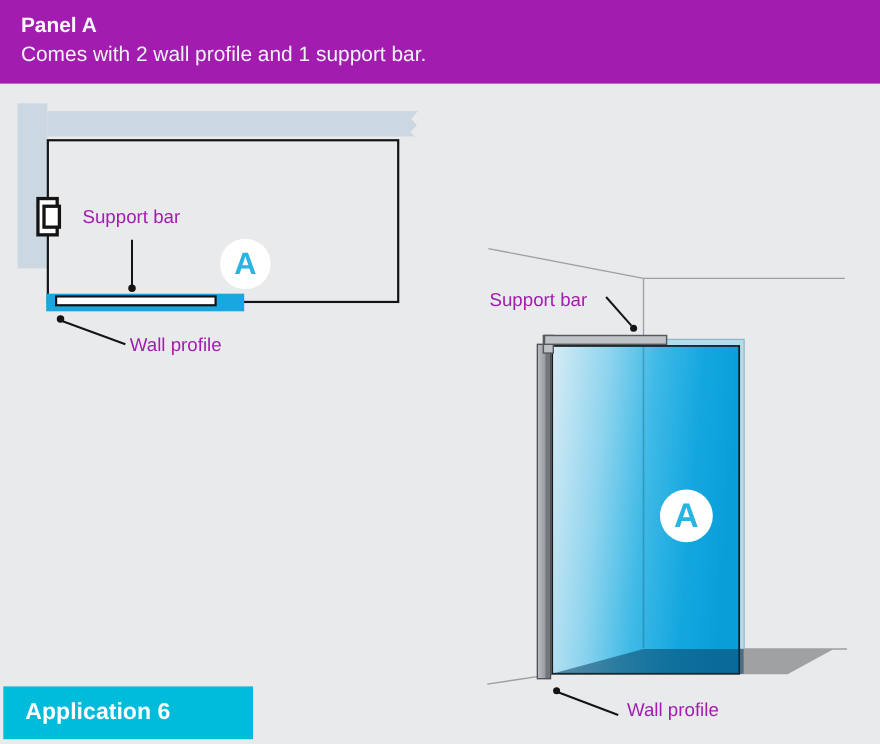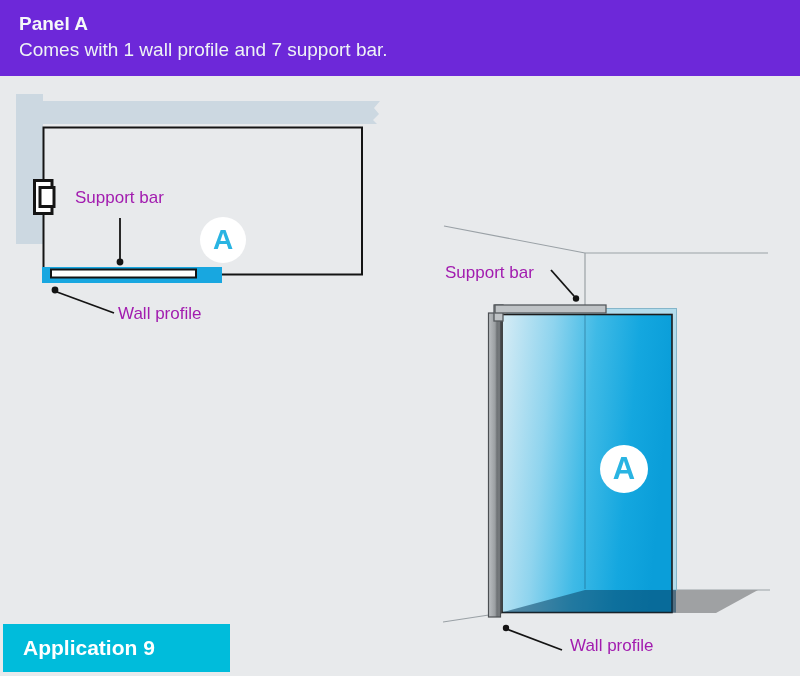--- a/index.html
+++ b/index.html
@@ -1,40 +1,40 @@
 <!DOCTYPE html>
 <html><head>
 <meta charset="utf-8">
 <style>
   html,body{margin:0;padding:0;}
   body{width:800px;height:676px;overflow:hidden;background:#e8eaec;
        font-family:"Liberation Sans",sans-serif;}
   .stage{position:absolute;left:0;top:0;width:800px;height:676px;background:#e8eaec;}
-  .header{position:absolute;left:0;top:0;width:800px;height:76px;background:#6d28d9;
+  .header{position:absolute;left:0;top:0;width:800px;height:76px;background:#a21caf;
           box-sizing:border-box;padding:13px 0 0 19px;}
   .header .title{color:#f5f8f9;font-size:19px;font-weight:bold;line-height:21px;}
   .header .subtitle{color:#eef3f5;font-size:19px;font-weight:400;line-height:21px;margin-top:5px;}
   .lbl{position:absolute;font-size:17px;color:#a21caf;white-space:nowrap;line-height:1.1;}
   .badge{position:absolute;background:#ffffff;border-radius:50%;display:flex;
          align-items:center;justify-content:center;font-weight:800;color:#29b4e2;}
   .badge-left{left:200px;top:217px;width:46px;height:46px;font-size:28px;}
   .badge-right{left:600px;top:445px;width:48px;height:48px;font-size:31px;}
   .banner{position:absolute;left:3px;top:624px;width:227px;height:48px;background:#00bcdb;
           color:#ffffff;font-size:21px;font-weight:bold;line-height:48px;
           box-sizing:border-box;padding-left:20px;}
   svg{position:absolute;left:0;top:0;}
 </style>
 </head>
 <body>
 
 <div class="stage">
 
   <div class="header">
     <div class="title">Panel A</div>
-    <div class="subtitle">Comes with 1 wall profile and 7 support bar.</div>
+    <div class="subtitle">Comes with 2 wall profile and 1 support bar.</div>
   </div>
 
   <svg width="800" height="676" viewBox="0 0 800 676">
     <defs>
       <linearGradient id="glassGrad" x1="0" y1="0" x2="1" y2="0.16">
         <stop offset="0" stop-color="#d7ecf5"></stop>
         <stop offset="0.3" stop-color="#8fd4ee"></stop>
         <stop offset="0.55" stop-color="#3fbae6"></stop>
         <stop offset="0.8" stop-color="#14a7df"></stop>
         <stop offset="1" stop-color="#0a9ed9"></stop>
@@ -97,14 +97,14 @@
   </svg>
 
   <div class="lbl" style="left:75px;top:189px;">Support bar</div>
   <div class="lbl" style="left:118px;top:305px;">Wall profile</div>
   <div class="lbl" style="left:445px;top:264px;">Support bar</div>
   <div class="lbl" style="left:570px;top:637px;">Wall profile</div>
 
   <div class="badge badge-left">A</div>
   <div class="badge badge-right">A</div>
 
-  <div class="banner">Application 9</div>
+  <div class="banner">Application 6</div>
 </div>
 
 </body></html>

